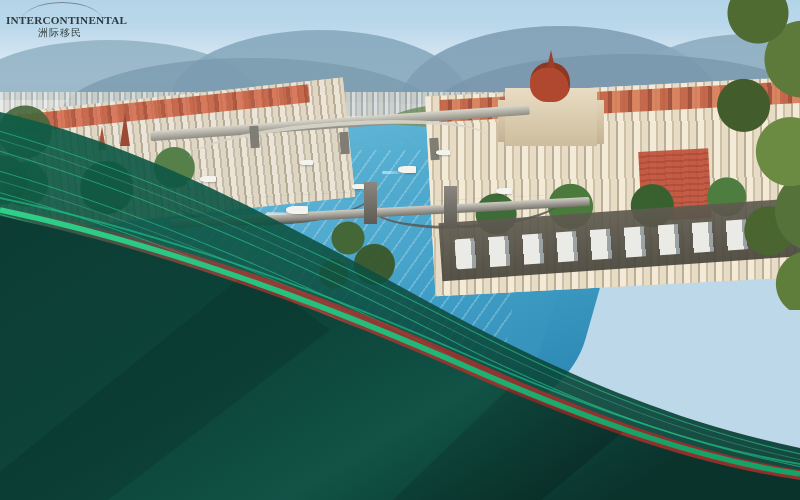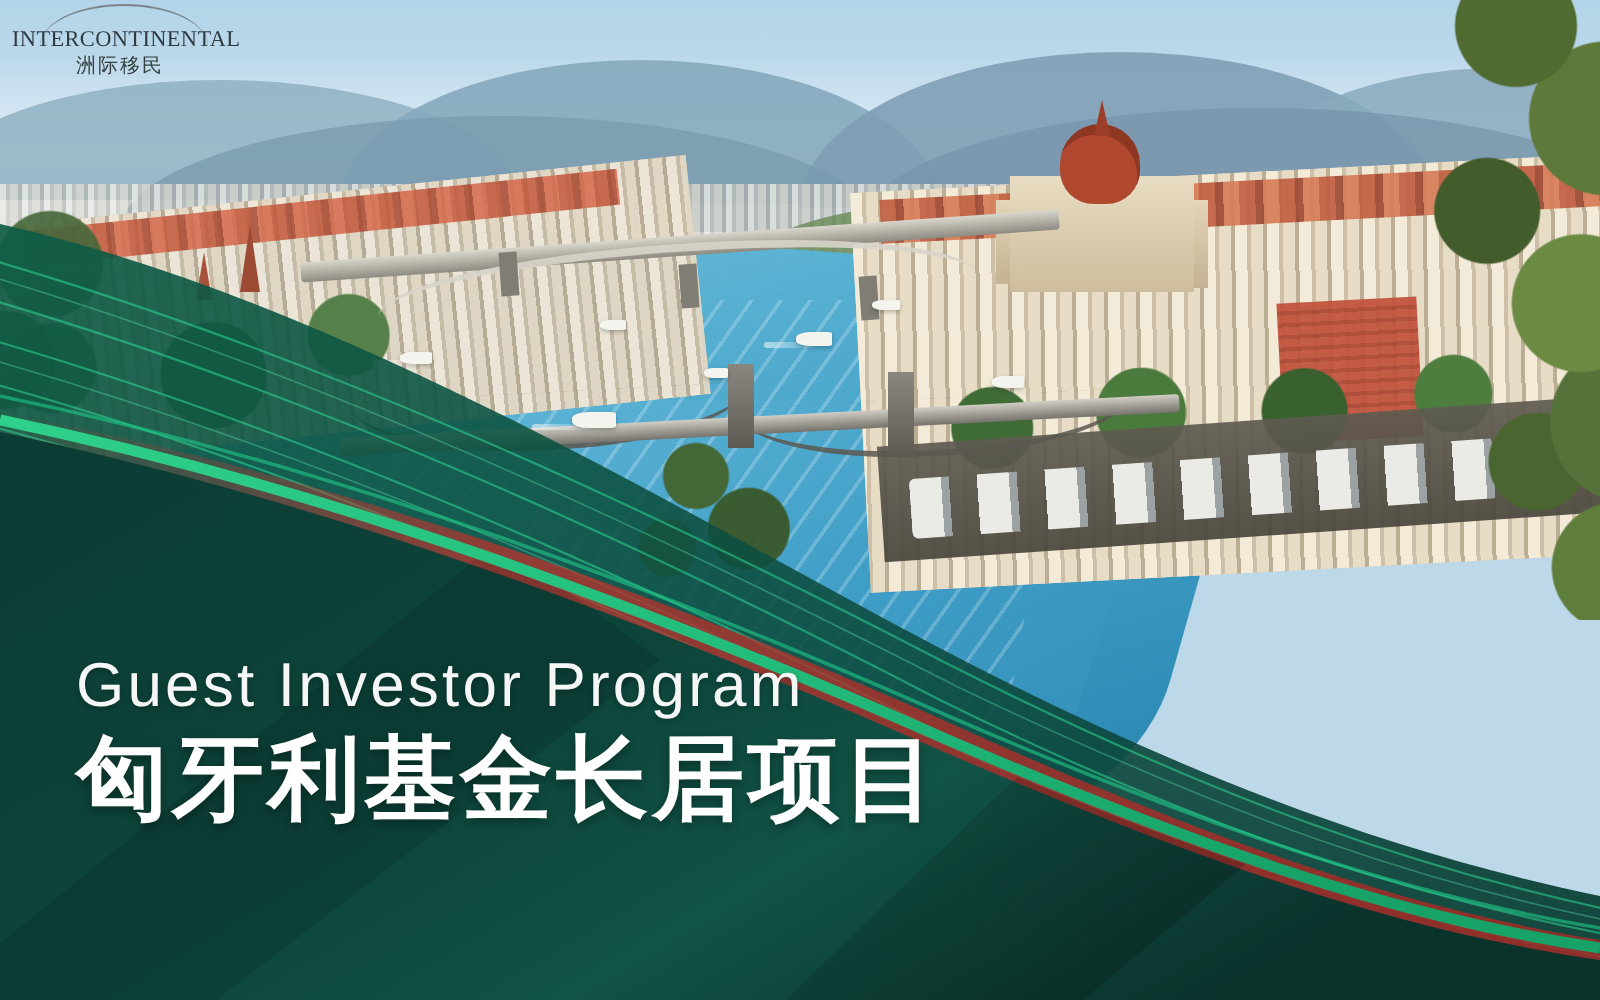--- a/index.html
+++ b/index.html
@@ -235,21 +235,21 @@
   .logo{
     position:absolute;left:6px;top:2px;width:108px;height:40px;
   }
   .logo .arc{position:absolute;left:14px;top:0px;width:84px;height:20px;
     border-top:1.5px solid rgba(120,130,135,.95);
     border-radius:50% 50% 0 0 / 100% 100% 0 0;}
   .logo .word{
     position:absolute;left:0;top:12px;width:108px;
     text-align:center;
     font-size:11.2px;letter-spacing:.2px;
-    color:#2f3a40;font-weight:400;
+    color:#2f3a40;font-weight:700;
     font-family:"Liberation Serif","DejaVu Serif",serif;
     white-space:nowrap;
   }
   .logo .cn{
     position:absolute;left:0;top:24px;width:108px;
     text-align:center;font-size:10px;letter-spacing:1px;
     color:#33403f;font-weight:400;
   }
 
   
@@ -411,18 +411,14 @@
       <path d="M0,198 C172,234 334,296 474,358 C604,414 704,448 800,464" fill="none" stroke="#1fc284" stroke-width="1.8" opacity="0.65"></path>
     </svg>
   </div>
 
   <div class="logo">
     <div class="arc"></div>
     <div class="word">INTERCONTINENTAL</div>
     <div class="cn">洲际移民</div>
   </div>
 
-  <div class="headline">
-    <div class="title-en">Guest Investor Program</div>
-    <div class="title-cn">匈牙利基金长居项目</div>
-  </div>
 
 </div>
 
 </body></html>

